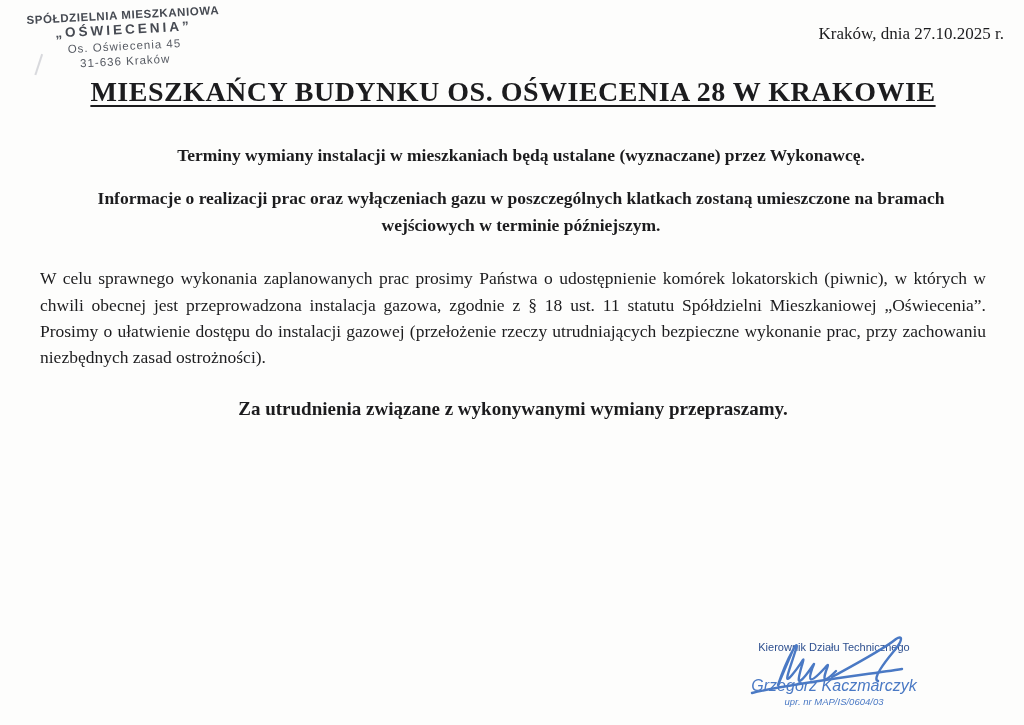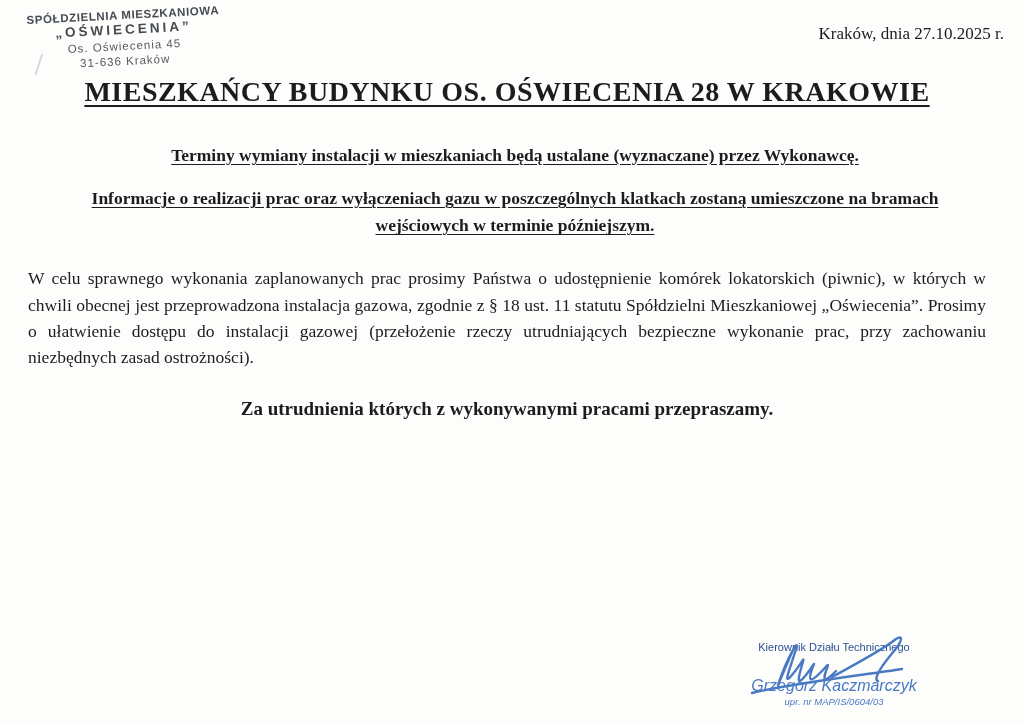--- a/index.html
+++ b/index.html
@@ -46,21 +46,21 @@
   .dateline {
     position: absolute;
     top: 24px;
     right: 20px;
     font-size: 17px;
   }
   
   .flow {
     position: absolute;
     top: 76px;
-    left: 28px;
+    left: 40px;
     right: 38px;
   }
   .title {
     text-align: center;
     font-size: 28px;
     font-weight: bold;
     letter-spacing: 0.5px;
     text-decoration: underline;
     text-underline-offset: 4px;
     margin: 0 0 34px 0;
@@ -80,21 +80,20 @@
   .company {
     text-align: center;
     font-size: 29px;
     font-weight: bold;
     margin: 6px 0 22px 0;
   }
   .notice {
     text-align: center;
     font-weight: bold;
     font-size: 17.5px;
-    text-decoration: underline;
     text-underline-offset: 3px;
     line-height: 1.55;
     margin: 0 0 16px 16px;
   }
   .notice.second { margin-bottom: 26px; }
   .para {
     text-align: justify;
     font-size: 17.5px;
     line-height: 1.5;
     margin: 0 0 28px 0;
@@ -159,21 +158,21 @@
 
 
 
     <p class="notice">Terminy wymiany instalacji w mieszkaniach będą ustalane (wyznaczane) przez Wykonawcę.</p>
 
     <p class="notice second">Informacje o realizacji prac oraz wyłączeniach gazu w poszczególnych klatkach zostaną umieszczone na bramach wejściowych w terminie późniejszym.</p>
 
     <p class="para">W celu sprawnego wykonania zaplanowanych prac prosimy Państwa o udostępnienie komórek lokatorskich (piwnic), w których w chwili obecnej jest przeprowadzona instalacja gazowa, zgodnie z § 18 ust. 11 statutu Spółdzielni Mieszkaniowej „Oświecenia”. Prosimy o ułatwienie dostępu do instalacji gazowej (przełożenie rzeczy utrudniających bezpieczne wykonanie prac, przy zachowaniu niezbędnych zasad ostrożności).</p>
 
 
-    <p class="apology">Za utrudnienia których z wykonywanymi pracami przepraszamy.</p>
+    <p class="apology">Za utrudnienia związane z wykonywanymi wymiany przepraszamy.</p>
 
   </div>
 
   <div class="sig-block">
     <div class="sig-role">Kierownik Działu Technicznego</div>
     <svg class="sig-scribble" width="190" height="62" viewBox="0 0 190 62">
       <g fill="none" stroke="#4a79c4" stroke-width="2.4" stroke-linecap="round">
         <path d="M34 50 C 44 20, 56 2, 52 14 C 46 34, 38 52, 48 40 C 58 28, 62 18, 58 30 C 54 44, 52 52, 62 40 C 70 30, 72 24, 68 34 C 64 46, 66 48, 76 38 C 84 30, 86 26, 82 36 C 78 48, 82 46, 92 36"></path>
         <path d="M88 42 C 110 30, 140 14, 152 4 C 158 0, 160 4, 150 16 C 140 28, 128 44, 134 46"></path>
         <path d="M8 58 C 50 48, 120 40, 158 34"></path>

